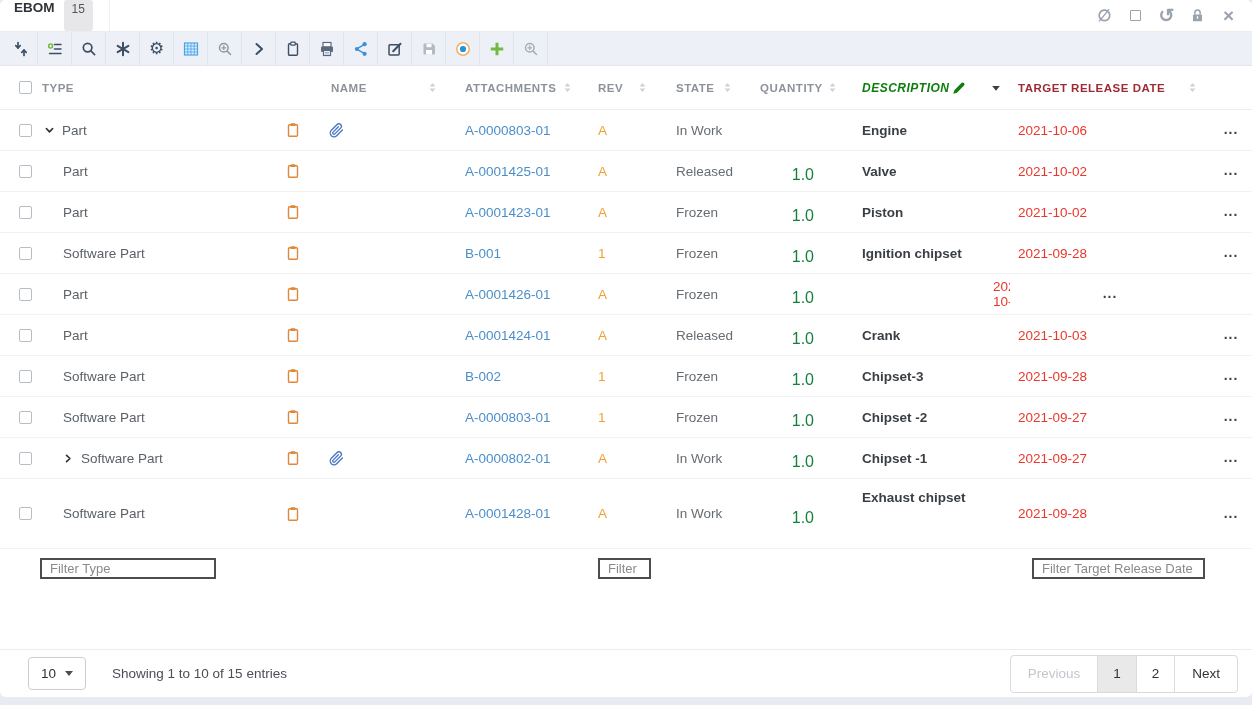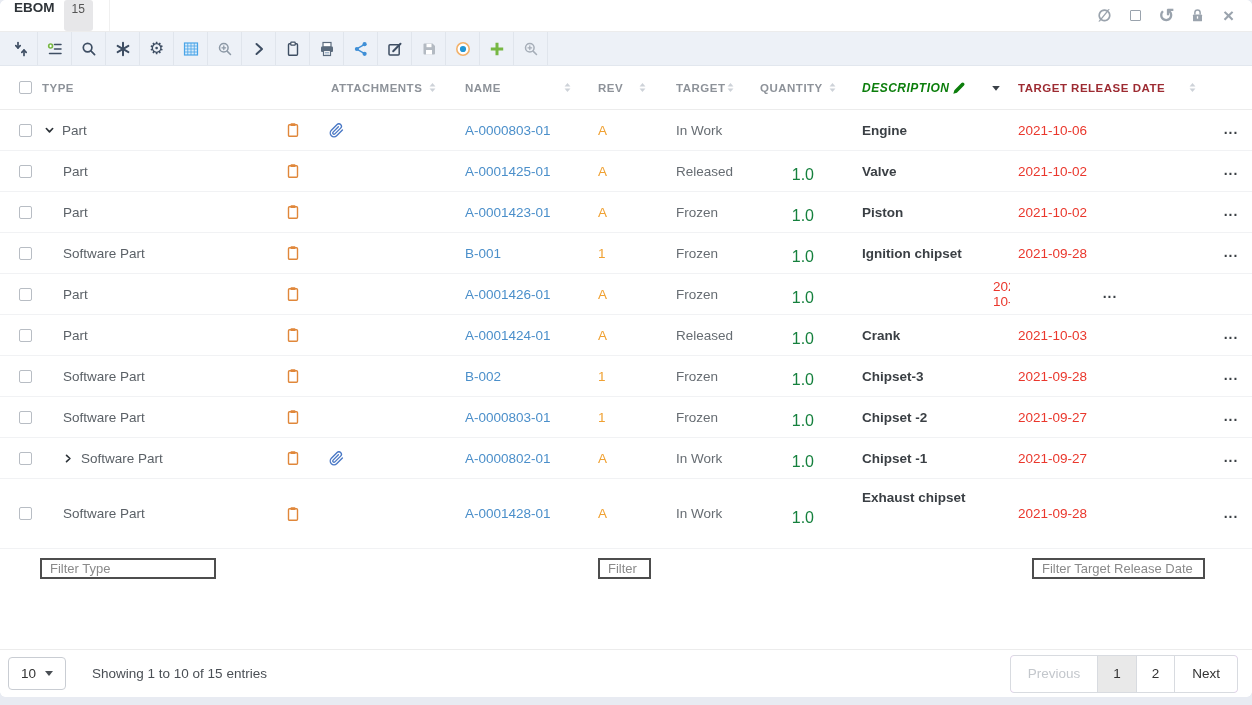--- a/index.html
+++ b/index.html
@@ -84,21 +84,21 @@
   
   .filterrow { position: relative; height: 47px; background: #fff; }
   .finput { position: absolute; top: 9px; height: 21px; border: 2px solid #4d4d4d; background: #fff; font-family: "Liberation Sans", sans-serif; font-size: 13px; color: #444; padding: 0 8px; outline: none; }
   .finput::placeholder { color: #8a8a8a; opacity: 1; }
   #f-type { left: 40px; width: 176px; }
   #f-rev { left: 598px; width: 53px; }
   #f-target { left: 1020px; width: 173px; margin-left: 12px; }
 
   
   .footer { position: absolute; left: 0; right: 0; bottom: 0; height: 48px; background: #fff; border-top: 1px solid #ececec; display: flex; align-items: center; padding: 0 14px 0 8px; border-radius: 0 0 6px 6px; }
-  .psize { display: flex; align-items: center; gap: 9px; border: 1px solid #c9cdd3; border-radius: 4px; padding: 8px 12px; font-size: 13.5px; color: #333; cursor: pointer; background: #fff; }
+  .psize { display: flex; align-items: center; gap: 9px; border: 1px solid #c9cdd3; border-radius: 4px; padding: 8px 12px; font-size: 13.5px; color: #333; cursor: pointer; background: #fff; margin-left: 20px; }
   .psize-caret { width: 0; height: 0; border-left: 4px solid transparent; border-right: 4px solid transparent; border-top: 5px solid #4a4f55; }
   .summary { margin-left: 26px; font-size: 13.5px; color: #4a4f55; }
   .pager { margin-left: auto; display: flex; align-items: stretch; height: 38px; border: 1px solid #d8dbe0; border-radius: 4px; overflow: hidden; background: #f0abfc; }
   .pbtn { display: flex; align-items: center; justify-content: center; padding: 0 17px; font-size: 13.5px; color: #333; border-right: 1px solid #d8dbe0; cursor: pointer; background: #fff; }
   .pbtn:last-child { border-right: none; }
   .pbtn.disabled { color: #c3c7cc; }
   .pbtn.active { background: #e9e9e9; }
   .pbtn.num { padding: 0 15px; }
 </style>
 </head>
@@ -257,43 +257,43 @@
 
   <div class="ghead cols" id="ghead">
       <div class="hcell h-select">
         <span class="checkbox"></span>
       </div>
       <div class="hcell h-type">
         <span class="hlabel">TYPE</span>
       </div>
       <div class="hcell h-eye"></div>
       <div class="hcell h-clip"></div>
+      <div class="hcell h-name sortable">
+        <span class="hlabel">NAME</span>
+        <svg class="sorticon" viewBox="0 0 12 14">
+          <path d="M6 2.2L9.2 5.8H2.8z" fill="#cdd2d8"></path>
+          <path d="M6 11.8L2.8 8.2h6.4z" fill="#cdd2d8"></path>
+        </svg>
+      </div>
       <div class="hcell h-attachments sortable">
         <span class="hlabel">ATTACHMENTS</span>
         <svg class="sorticon" viewBox="0 0 12 14">
           <path d="M6 2.2L9.2 5.8H2.8z" fill="#cdd2d8"></path>
           <path d="M6 11.8L2.8 8.2h6.4z" fill="#cdd2d8"></path>
         </svg>
       </div>
-      <div class="hcell h-name sortable">
-        <span class="hlabel">NAME</span>
-        <svg class="sorticon" viewBox="0 0 12 14">
-          <path d="M6 2.2L9.2 5.8H2.8z" fill="#cdd2d8"></path>
-          <path d="M6 11.8L2.8 8.2h6.4z" fill="#cdd2d8"></path>
-        </svg>
-      </div>
       <div class="hcell h-rev sortable">
         <span class="hlabel">REV</span>
         <svg class="sorticon" viewBox="0 0 12 14">
           <path d="M6 2.2L9.2 5.8H2.8z" fill="#cdd2d8"></path>
           <path d="M6 11.8L2.8 8.2h6.4z" fill="#cdd2d8"></path>
         </svg>
       </div>
       <div class="hcell h-state sortable">
-        <span class="hlabel">TARGET</span>
+        <span class="hlabel">STATE</span>
         <svg class="sorticon" viewBox="0 0 12 14">
           <path d="M6 2.2L9.2 5.8H2.8z" fill="#cdd2d8"></path>
           <path d="M6 11.8L2.8 8.2h6.4z" fill="#cdd2d8"></path>
         </svg>
       </div>
       <div class="hcell h-quantity sortable">
         <span class="hlabel">QUANTITY</span>
         <svg class="sorticon" viewBox="0 0 12 14">
           <path d="M6 2.2L9.2 5.8H2.8z" fill="#cdd2d8"></path>
           <path d="M6 11.8L2.8 8.2h6.4z" fill="#cdd2d8"></path>

